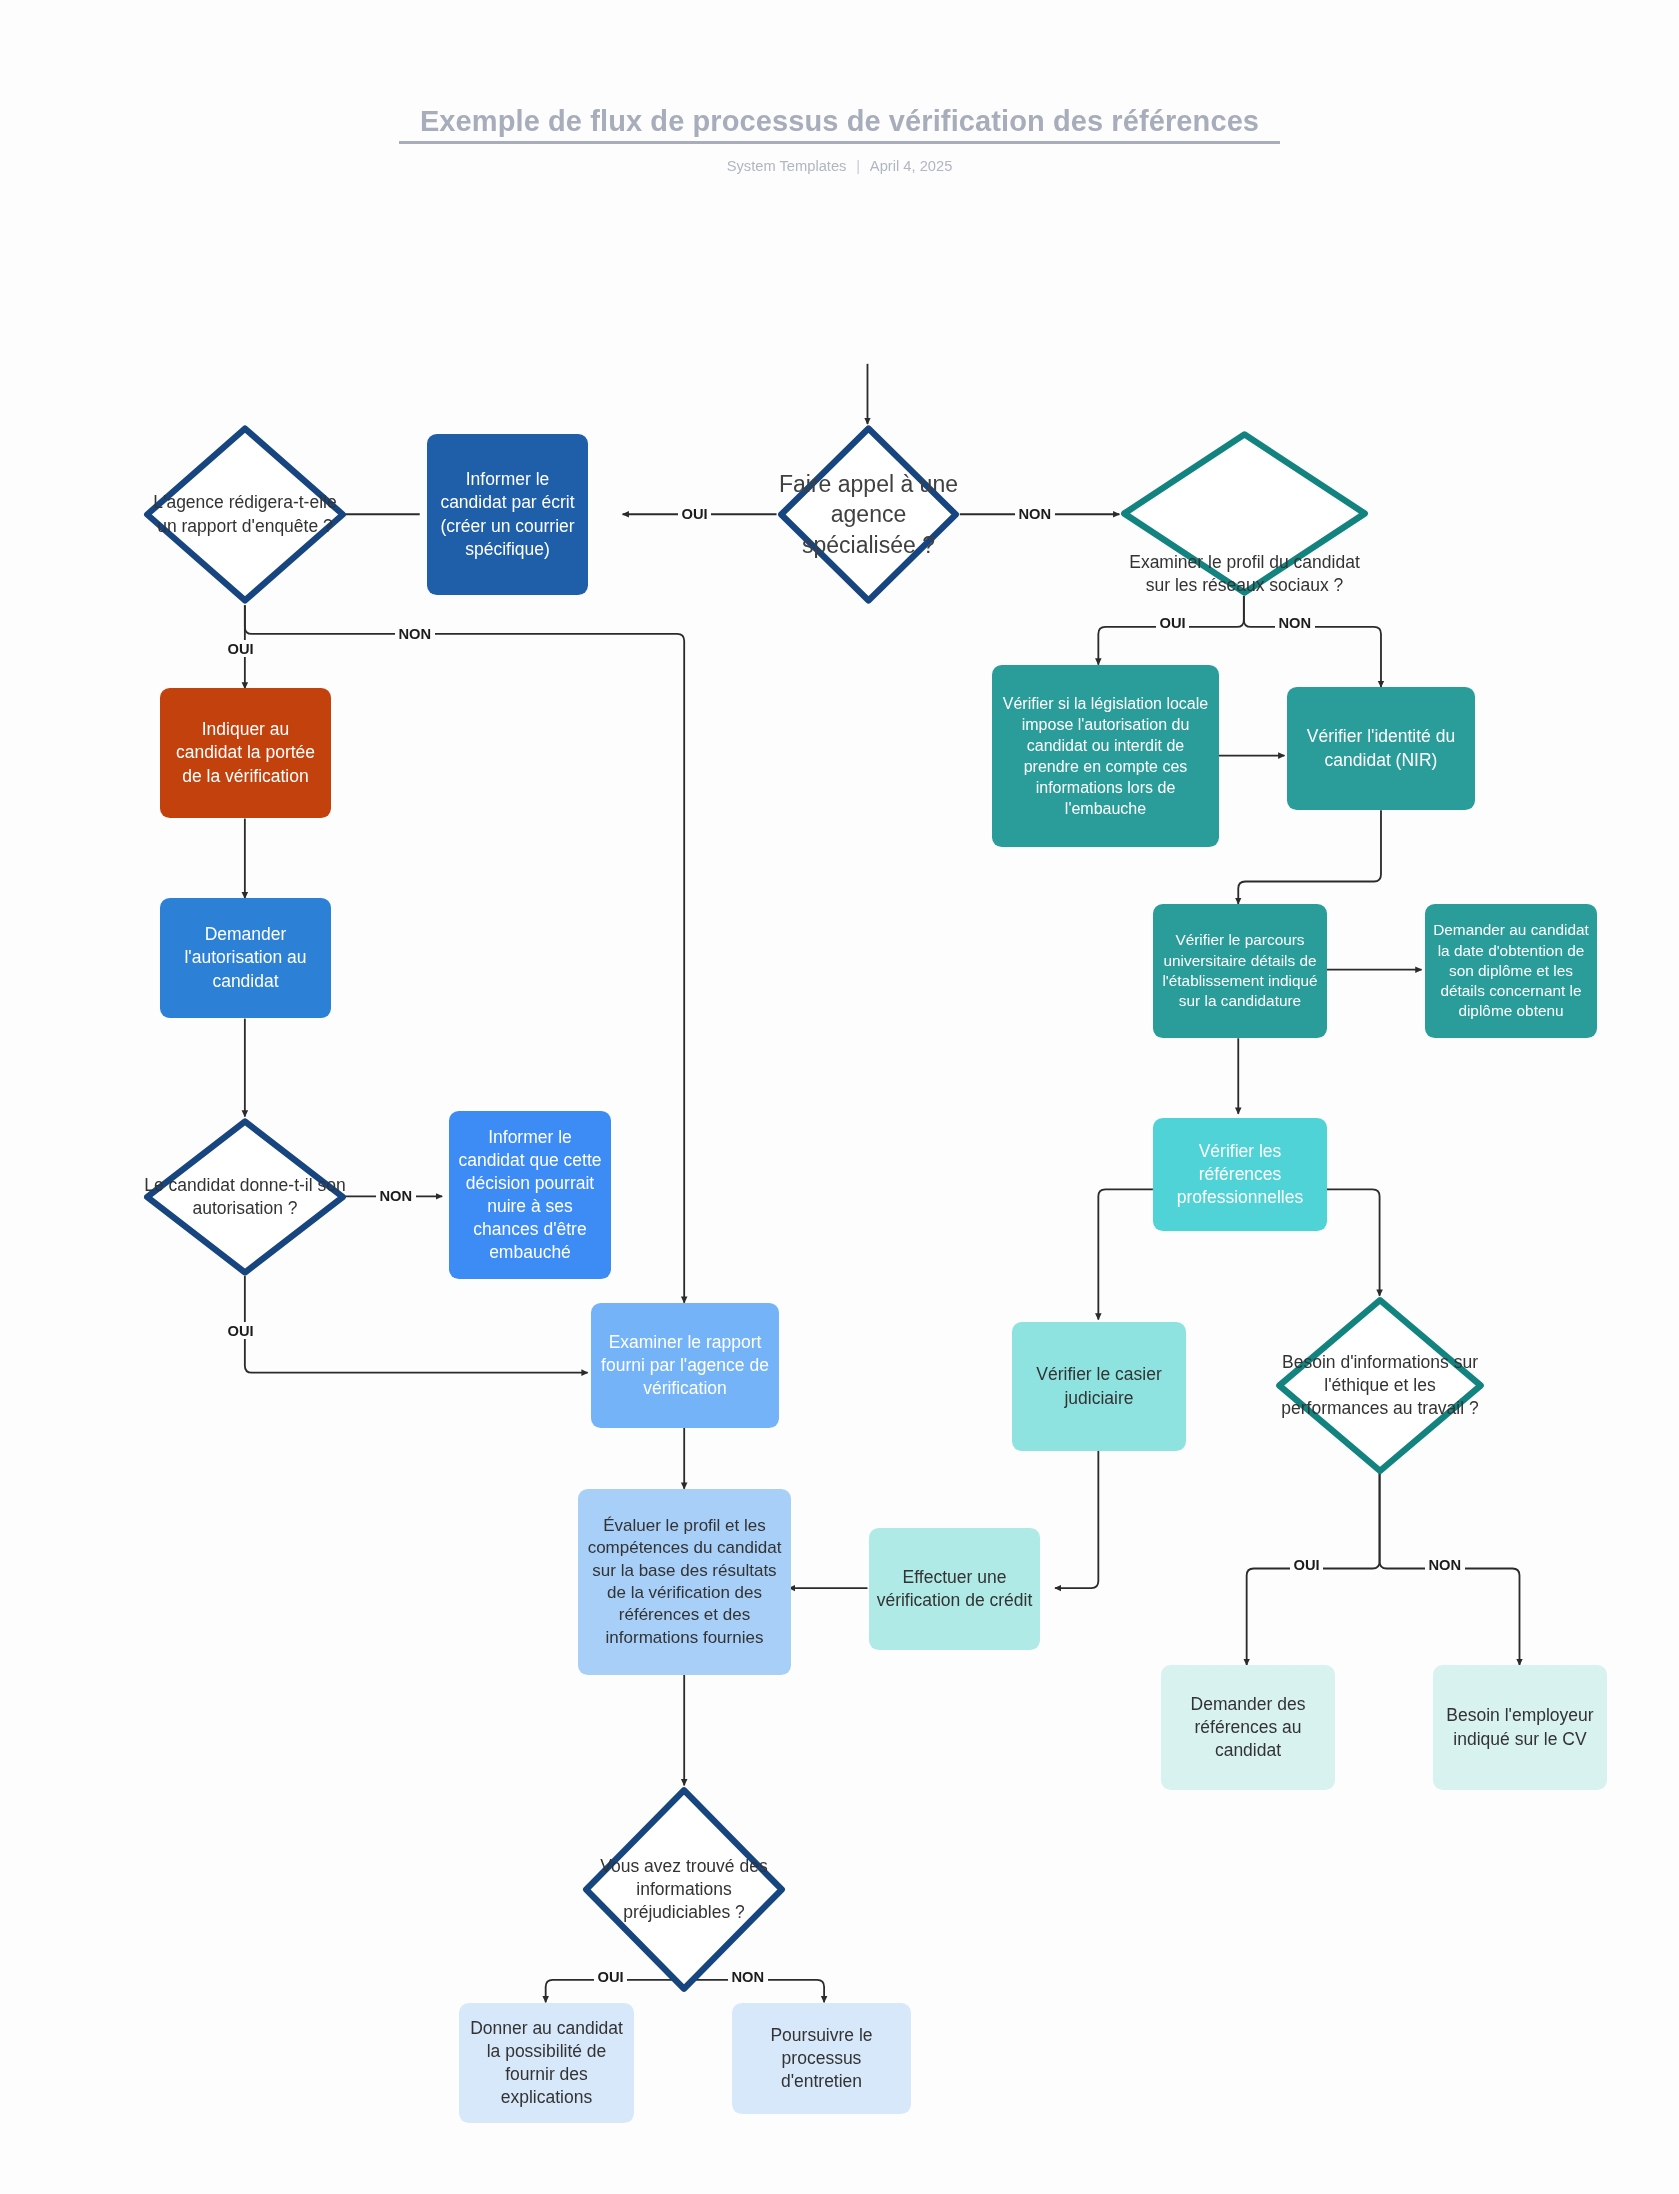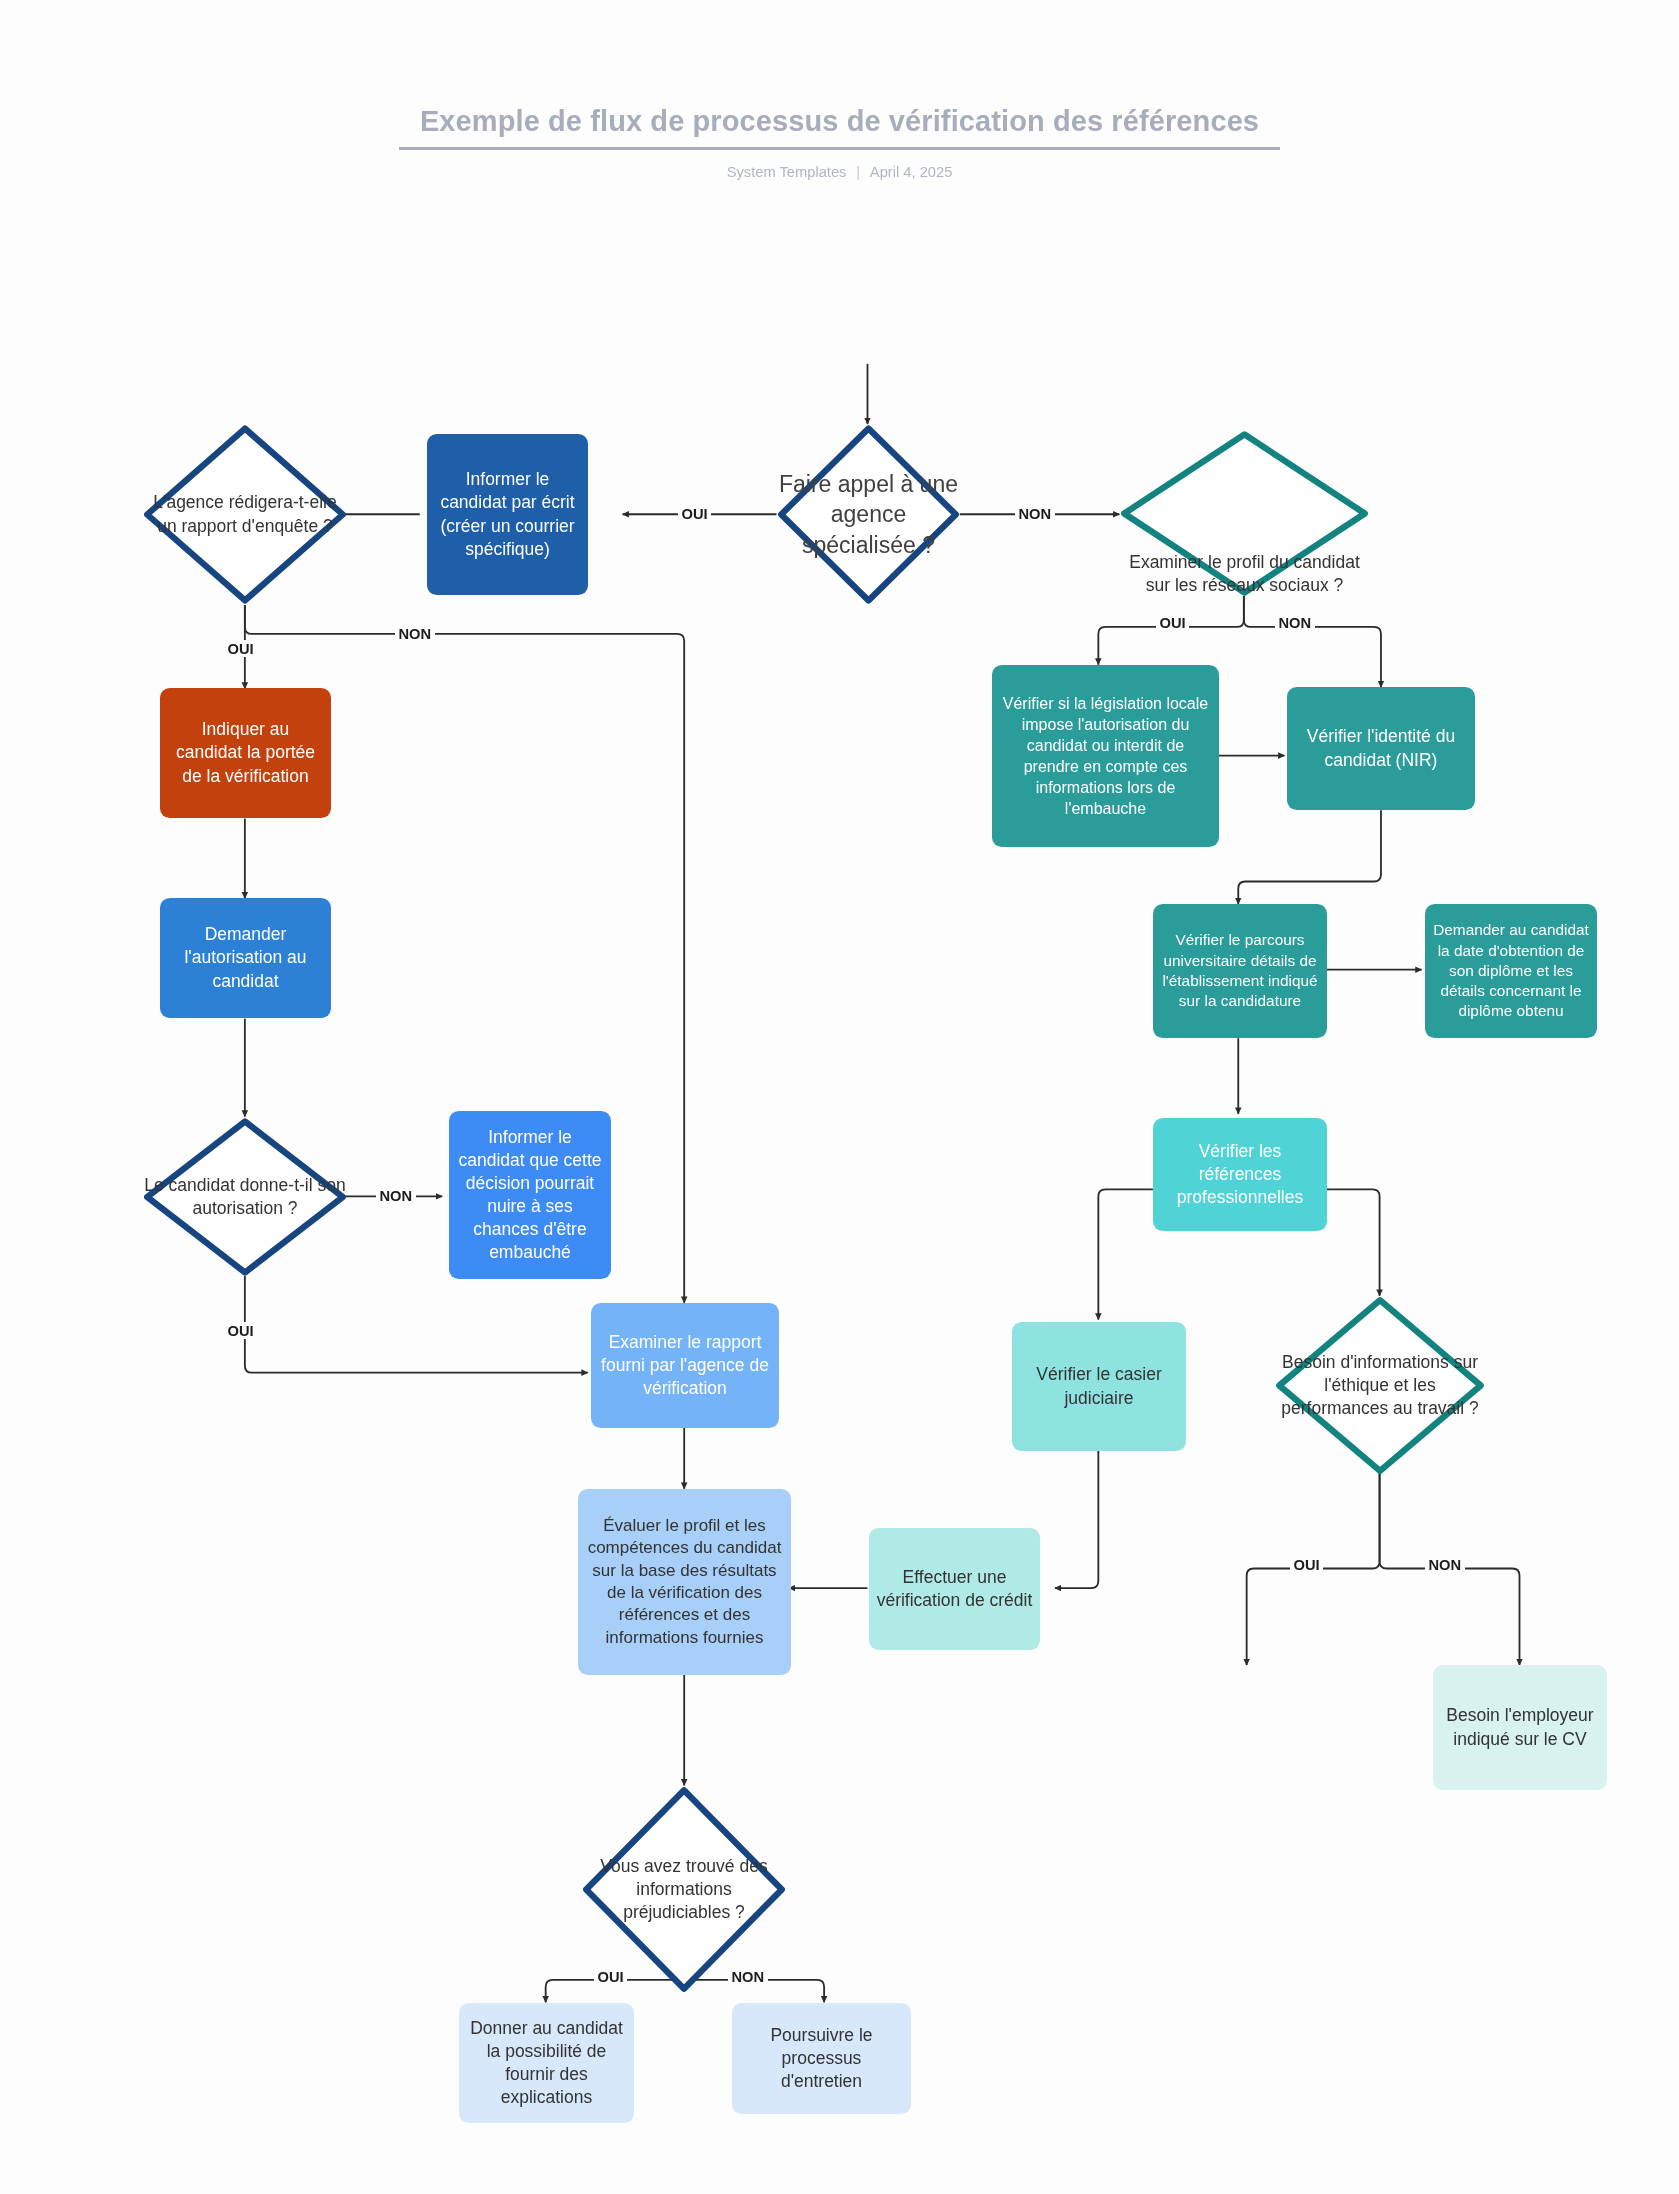--- a/index.html
+++ b/index.html
@@ -25,21 +25,21 @@
     left: 0; top: 105px;
     width: 1679px;
     text-align: center;
   }
   .doc-title {
     font-size: 29px;
     font-weight: bold;
     color: #a7adbb;
     letter-spacing: 0.1px;
     display: inline-block;
-    padding: 0 21px 9px 21px;
+    padding: 0 21px 3px 21px;
     border-bottom: 3.5px solid #a7adbb;
   }
   .doc-sub {
     margin-top: 14px;
     font-size: 14.7px;
     color: #b0b6c2;
   }
   .doc-sub .divider {
     display: inline-block;
     margin: 0 9.8px;
@@ -277,19 +277,22 @@
     <svg class="dshape" viewBox="0 0 300 256">
       <path d="M150,6 L294,128 L150,250 L6,128 Z" fill="#ffffff" stroke="#12837f" stroke-width="9" stroke-linejoin="round"></path>
     </svg>
     <span class="dtext" style="font-size:17.5px;color:#333333;width:118%;">Besoin d'informations sur l'éthique et les performances au travail ?</span>
   </div>
 
   <div class="node" style="left:869px;top:1528px;width:171px;height:122px;background:#b0eae6;color:#333333;font-size:17.5px;">
     <span>Effectuer une vérification de crédit</span>
   </div>
 
+  <div class="node" style="left:1161px;top:1665px;width:174px;height:125px;background:#d8f2f0;color:#333333;font-size:17.5px;">
+    <span>Demander des références au candidat</span>
+  </div>
 
   <div class="node" style="left:1433px;top:1665px;width:174px;height:125px;background:#d8f2f0;color:#333333;font-size:17.5px;">
     <span>Besoin l'employeur indiqué sur le CV</span>
   </div>
 
 </div>
 
 
 </body></html>

